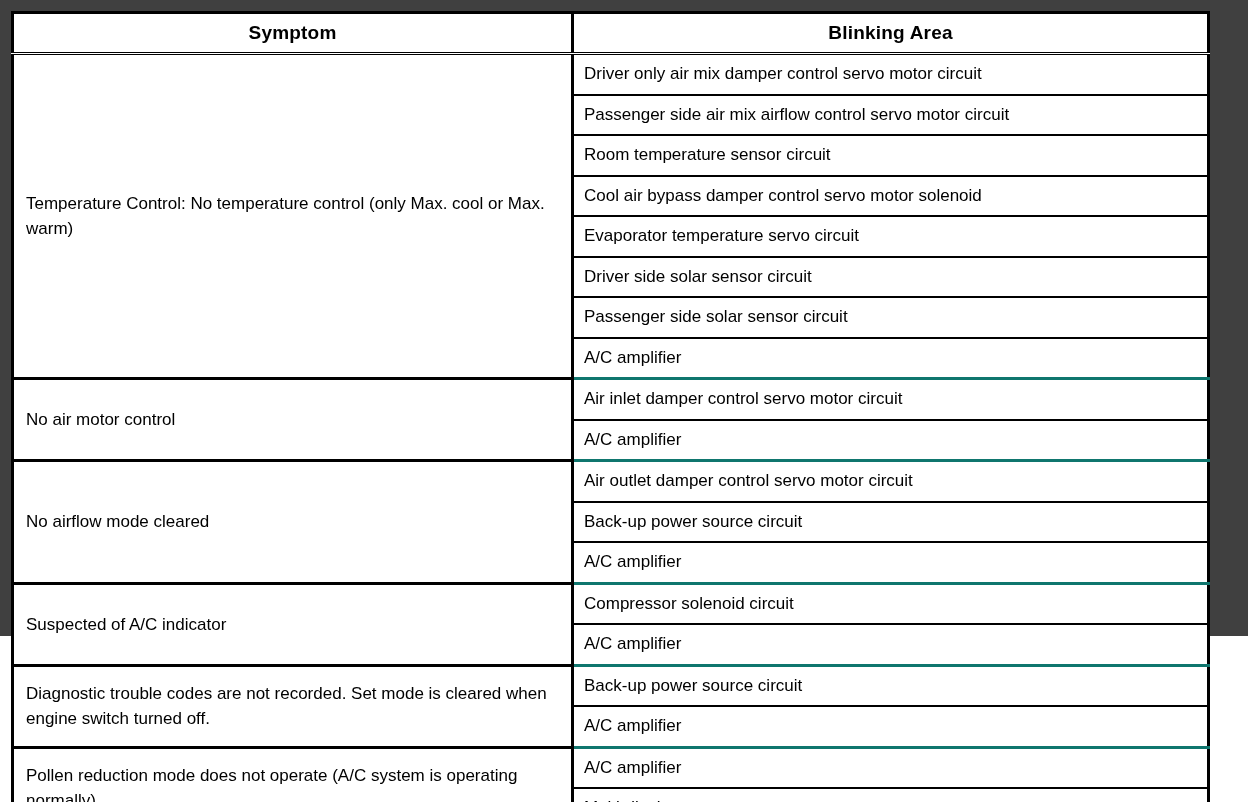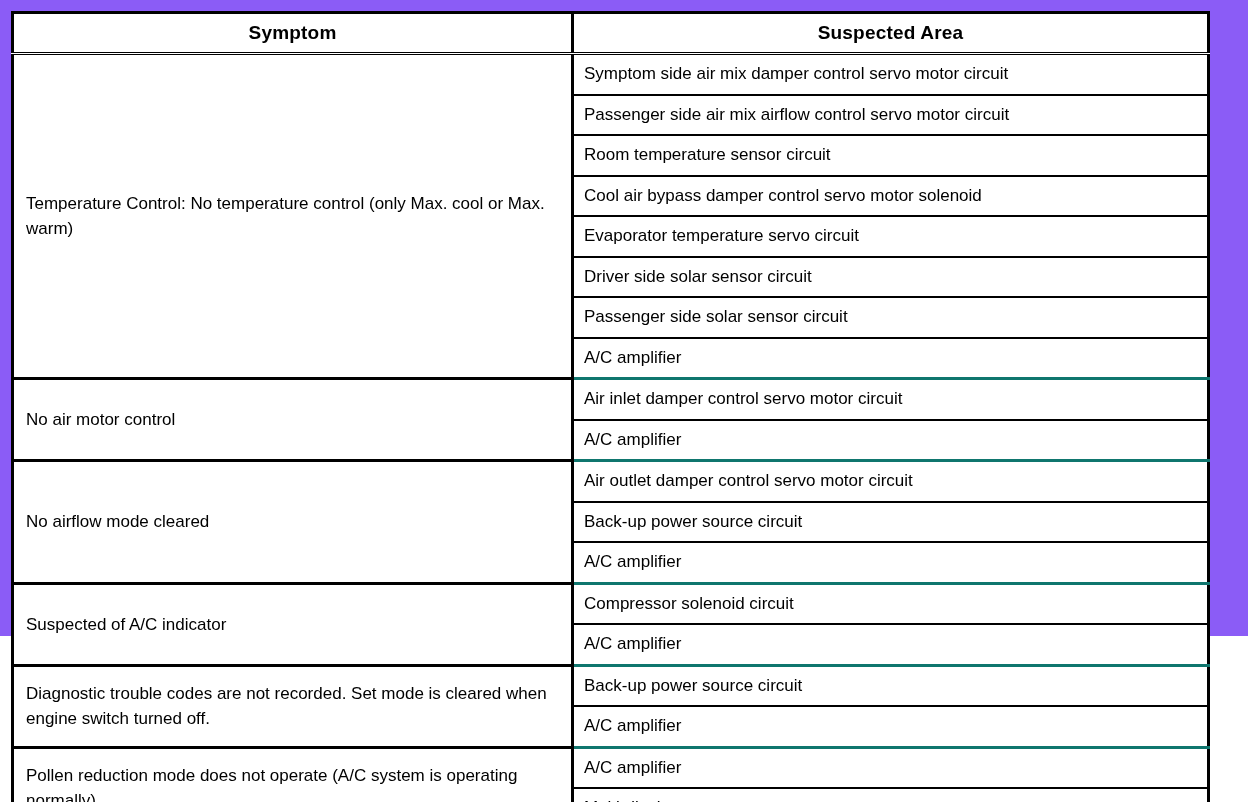--- a/index.html
+++ b/index.html
@@ -12,21 +12,21 @@
     height: 802px;
     font-family: "Liberation Sans", sans-serif;
     color: #000000;
     overflow: hidden;
   }
 
   #page {
     position: relative;
     width: 1248px;
     height: 636px;
-    background: #8b5cf6;
+    background: #404040;
   }
 
   
   #dtc-table {
     position: absolute;
     left: 11px;
     top: 11px;
     width: 1196px;
     border-collapse: collapse;
     table-layout: fixed;
@@ -100,29 +100,29 @@
 <div id="page">
 
   <table id="dtc-table">
     <colgroup>
       <col class="col-symptom">
       <col class="col-area">
     </colgroup>
     <thead>
       <tr class="header-row">
         <th class="hdr-cell hdr-symptom">Symptom</th>
-        <th class="hdr-cell hdr-area">Suspected Area</th>
+        <th class="hdr-cell hdr-area">Blinking Area</th>
       </tr>
     </thead>
     <tbody id="table-body">
         <tr>
           <td class="sym-cell first-body" rowspan="8">
             <span class="sym-text">Temperature Control: No temperature control (only Max. cool or Max. warm)</span>
           </td>
-          <td class="area-cell group-start first-body"><span>Symptom side air mix damper control servo motor circuit</span></td>
+          <td class="area-cell group-start first-body"><span>Driver only air mix damper control servo motor circuit</span></td>
         </tr>
         <tr>
           <td class="area-cell"><span>Passenger side air mix airflow control servo motor circuit</span></td>
         </tr>
         <tr>
           <td class="area-cell"><span>Room temperature sensor circuit</span></td>
         </tr>
         <tr>
           <td class="area-cell"><span>Cool air bypass damper control servo motor solenoid</span></td>
         </tr>

